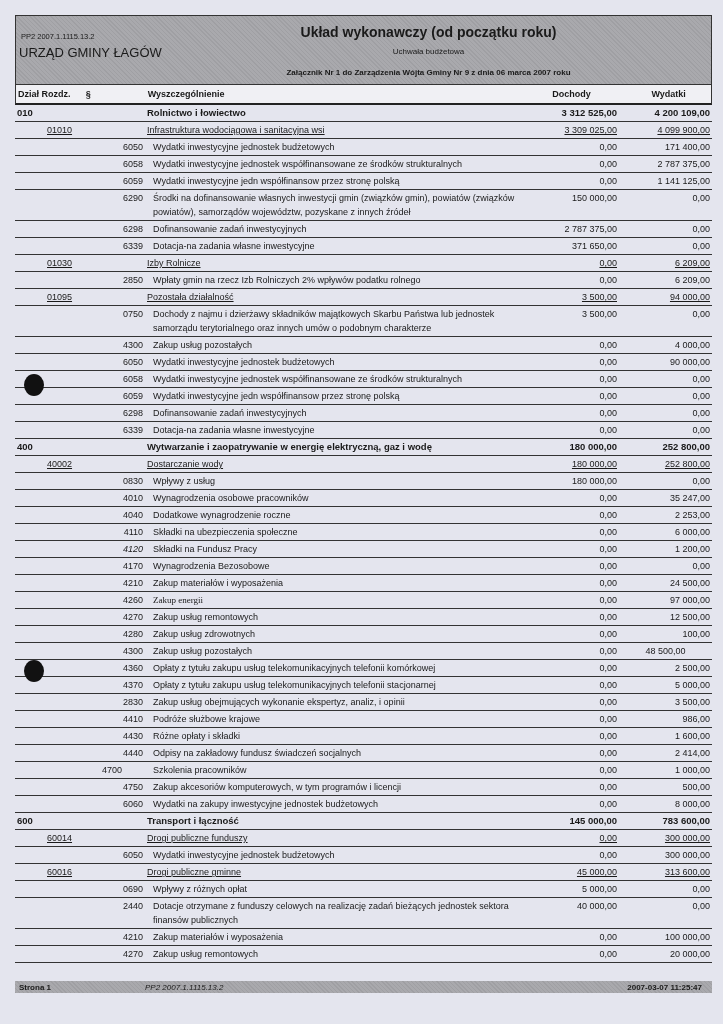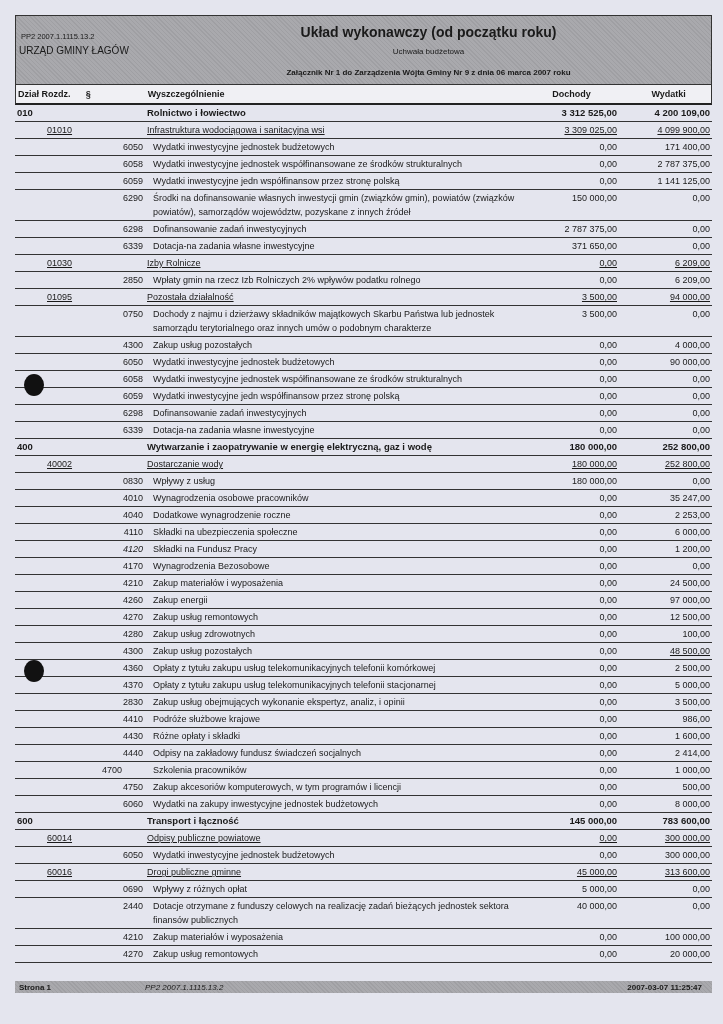--- a/index.html
+++ b/index.html
@@ -14,21 +14,21 @@
     position: absolute; left: 15px; top: 15px; width: 697px;
   }
   .header {
     height: 68px;
     background-color: #a9a9ad;
     background-image: repeating-linear-gradient(45deg, rgba(0,0,0,0.06) 0 1px, transparent 1px 3px);
     border: 1px solid #333;
     position: relative;
   }
   .h-code { position: absolute; left: 5px; top: 16px; font-size: 7.5px; }
-  .h-office { position: absolute; left: 3px; top: 29px; font-size: 10px; }
+  .h-office { position: absolute; left: 3px; top: 29px; font-size: 13px; }
   .h-title { position: absolute; left: 0; right: 0; top: 8px; text-align: center; font-size: 14px; font-weight: bold; padding-left: 130px; box-sizing: border-box; }
   .h-sub { position: absolute; left: 0; right: 0; top: 31px; text-align: center; font-size: 8px; padding-left: 130px; box-sizing: border-box; }
   .h-attach { position: absolute; left: 0; right: 0; top: 52px; text-align: center; font-size: 8px; font-weight: bold; padding-left: 130px; box-sizing: border-box; }
   .colhead {
     display: flex; height: 18px; align-items: center;
     border-bottom: 2px solid #222; font-weight: bold; font-size: 9px;
     background: #f0f0f4; border-left: 1px solid #333; border-right: 1px solid #333;
   }
   table { border-collapse: collapse; width: 697px; font-size: 9px; table-layout: fixed; }
   td { padding: 1px 2px; vertical-align: top; line-height: 14px; }
@@ -286,21 +286,21 @@
           <td></td>
           <td style="text-align: right;">4210</td>
           <td style="padding-left: 8px;">Zakup materiałów i wyposażenia</td>
           <td style="text-align: right;">0,00</td>
           <td style="text-align: right;">24 500,00</td>
         </tr>
         <tr class="par">
           <td></td>
           <td></td>
           <td style="text-align: right;">4260</td>
-          <td style="padding-left: 8px;">Zakup energii</td>
+          <td style="padding-left: 8px; font-family: Liberation Serif, serif;">Zakup energii</td>
           <td style="text-align: right;">0,00</td>
           <td style="text-align: right;">97 000,00</td>
         </tr>
         <tr class="par">
           <td></td>
           <td></td>
           <td style="text-align: right;">4270</td>
           <td style="padding-left: 8px;">Zakup usług remontowych</td>
           <td style="text-align: right;">0,00</td>
           <td style="text-align: right;">12 500,00</td>
@@ -312,21 +312,21 @@
           <td style="padding-left: 8px;">Zakup usług zdrowotnych</td>
           <td style="text-align: right;">0,00</td>
           <td style="text-align: right;">100,00</td>
         </tr>
         <tr class="par">
           <td></td>
           <td></td>
           <td style="text-align: right;">4300</td>
           <td style="padding-left: 8px;">Zakup usług pozostałych</td>
           <td style="text-align: right;">0,00</td>
-          <td style="text-align: right; text-decoration: underline;">48 500,00</td>
+          <td style="text-align: center;">48 500,00</td>
         </tr>
         <tr class="par">
           <td></td>
           <td></td>
           <td style="text-align: right;">4360</td>
           <td style="padding-left: 8px;">Opłaty z tytułu zakupu usług telekomunikacyjnych telefonii komórkowej</td>
           <td style="text-align: right;">0,00</td>
           <td style="text-align: right;">2 500,00</td>
         </tr>
         <tr class="par">
@@ -398,21 +398,21 @@
           <td></td>
           <td></td>
           <td>Transport i łączność</td>
           <td style="text-align: right;">145 000,00</td>
           <td style="text-align: right;">783 600,00</td>
         </tr>
         <tr class="rozdz">
           <td></td>
           <td style="text-decoration: underline;">60014</td>
           <td></td>
-          <td style="text-decoration: underline;">Odpisy publiczne powiatowe</td>
+          <td style="text-decoration: underline;">Drogi publiczne funduszy</td>
           <td style="text-align: right; text-decoration: underline;">0,00</td>
           <td style="text-align: right; text-decoration: underline;">300 000,00</td>
         </tr>
         <tr class="par">
           <td></td>
           <td></td>
           <td style="text-align: right;">6050</td>
           <td style="padding-left: 8px;">Wydatki inwestycyjne jednostek budżetowych</td>
           <td style="text-align: right;">0,00</td>
           <td style="text-align: right;">300 000,00</td>

